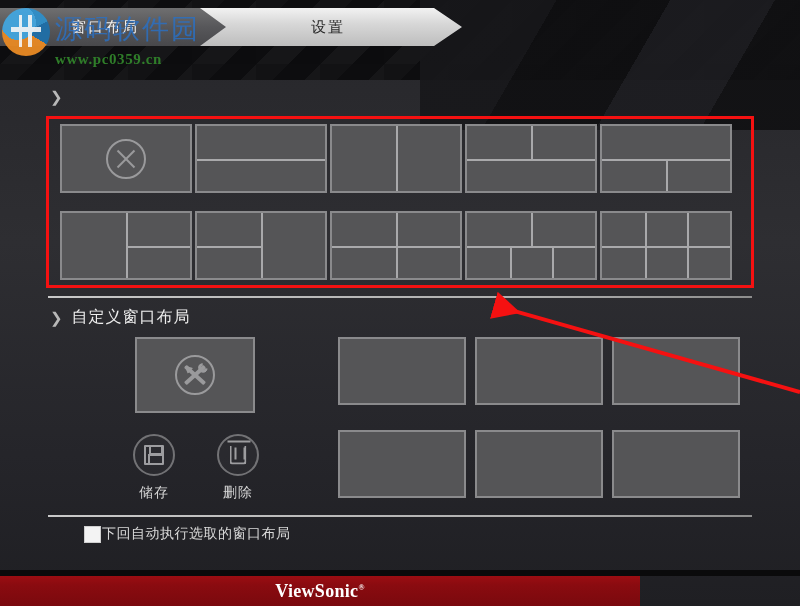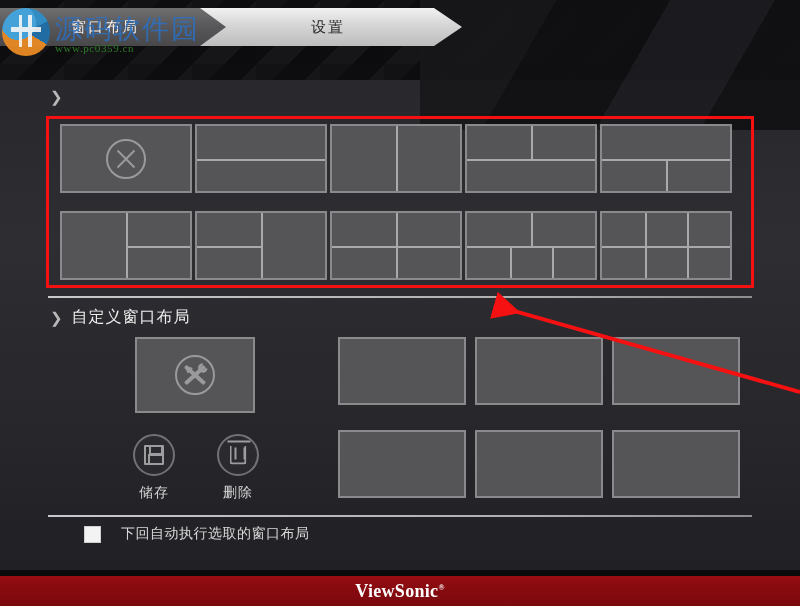--- a/index.html
+++ b/index.html
@@ -77,21 +77,21 @@
     background:
       linear-gradient(90deg, transparent 0 26%, #ffffff 26% 36%, transparent 36% 58%, #ffffff 58% 70%, transparent 70%),
       linear-gradient(180deg, transparent 0 38%, #ffffff 38% 52%, transparent 52%);
     opacity:.9;
   }
   .wm-cn{
     position:absolute; left:55px; top:11px; font-size:27px; font-weight:normal;
     color:rgba(42,112,196,0.82); letter-spacing:2px; white-space:nowrap;
   }
   .wm-url{
-    position:absolute; left:55px; top:42px; font-size:11px; font-weight:normal;
+    position:absolute; left:55px; top:51px; font-size:15px; font-weight:bold;
     color:#2f7d29; letter-spacing:.6px; font-family:"Liberation Serif", serif;
   }
   
   .section-head{
     position:absolute; display:flex; align-items:center; gap:8px;
     color:#ededed; font-size:16px; letter-spacing:1px;
   }
   .chev{ color:#b8b8b8; font-size:15px; }
   .predef-head{ left:50px; top:88px; }
   .custom-head{ left:50px; top:307px; }
@@ -194,26 +194,26 @@
   }
   .trash::before{
     content:""; position:absolute; left:-4px; top:-5px; width:23px; height:2px;
     background:#9d9da0;
   }
   .trash::after{
     content:""; position:absolute; left:3px; top:2px; width:7px; height:12px;
     border-left:2px solid #9d9da0; border-right:2px solid #9d9da0;
   }
   
-  .cbrow{ position:absolute; left:48px; top:525px; display:flex; align-items:center; gap:20px;padding-left:36px; }
+  .cbrow{ position:absolute; left:48px; top:525px; display:flex; align-items:center; gap:1px;padding-left:36px; }
   .cbox{ width:17px; height:17px; background:#f3f3f3; border:1px solid #cfcfcf; cursor:pointer; }
   .cblabel{ color:#d9d9d9; font-size:14px; letter-spacing:.5px; }
   
   .footer{
-    position:absolute; left:0; bottom:0; width:800px; height:30px;
+    position:absolute; left:0; bottom:0; width:640px; height:30px;
     background:linear-gradient(180deg,#9b0d12 0%, #8a0b10 30%, #7a090e 100%);
     display:flex; align-items:center; justify-content:center;
   }
   .footer-top{ position:absolute; left:0; bottom:30px; width:800px; height:6px; background:#0a0a0b; }
   .vs-logo{
     color:#fff; font-family:"Liberation Serif", serif; font-weight:bold;
     font-size:18px; letter-spacing:.3px;
   }
   .vs-logo sup{ font-size:8px; vertical-align:super; }
   

